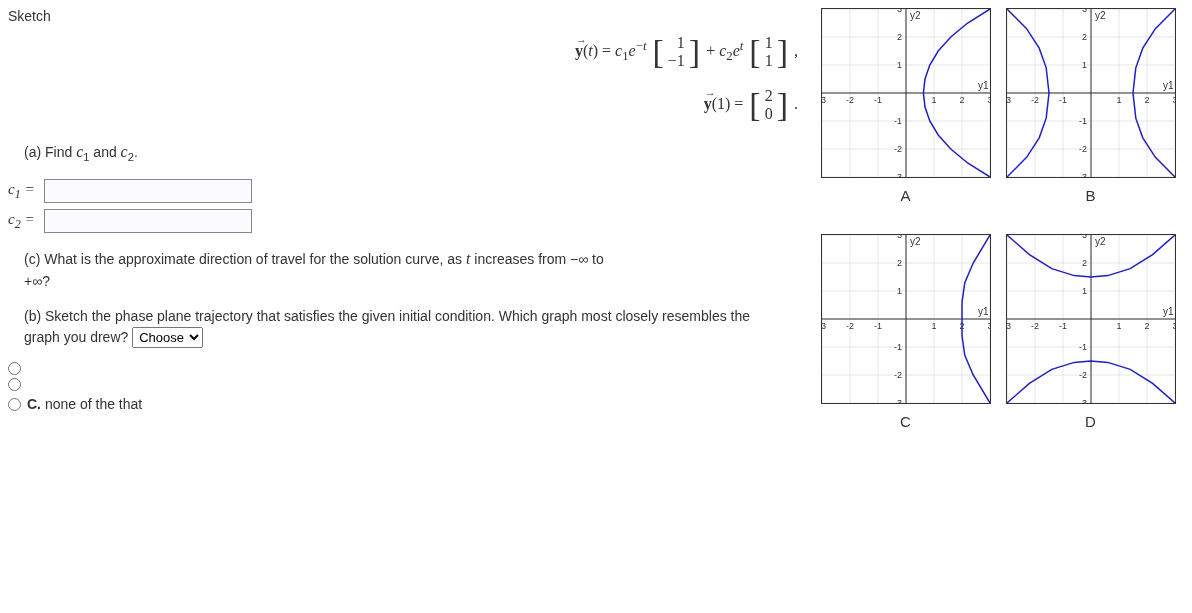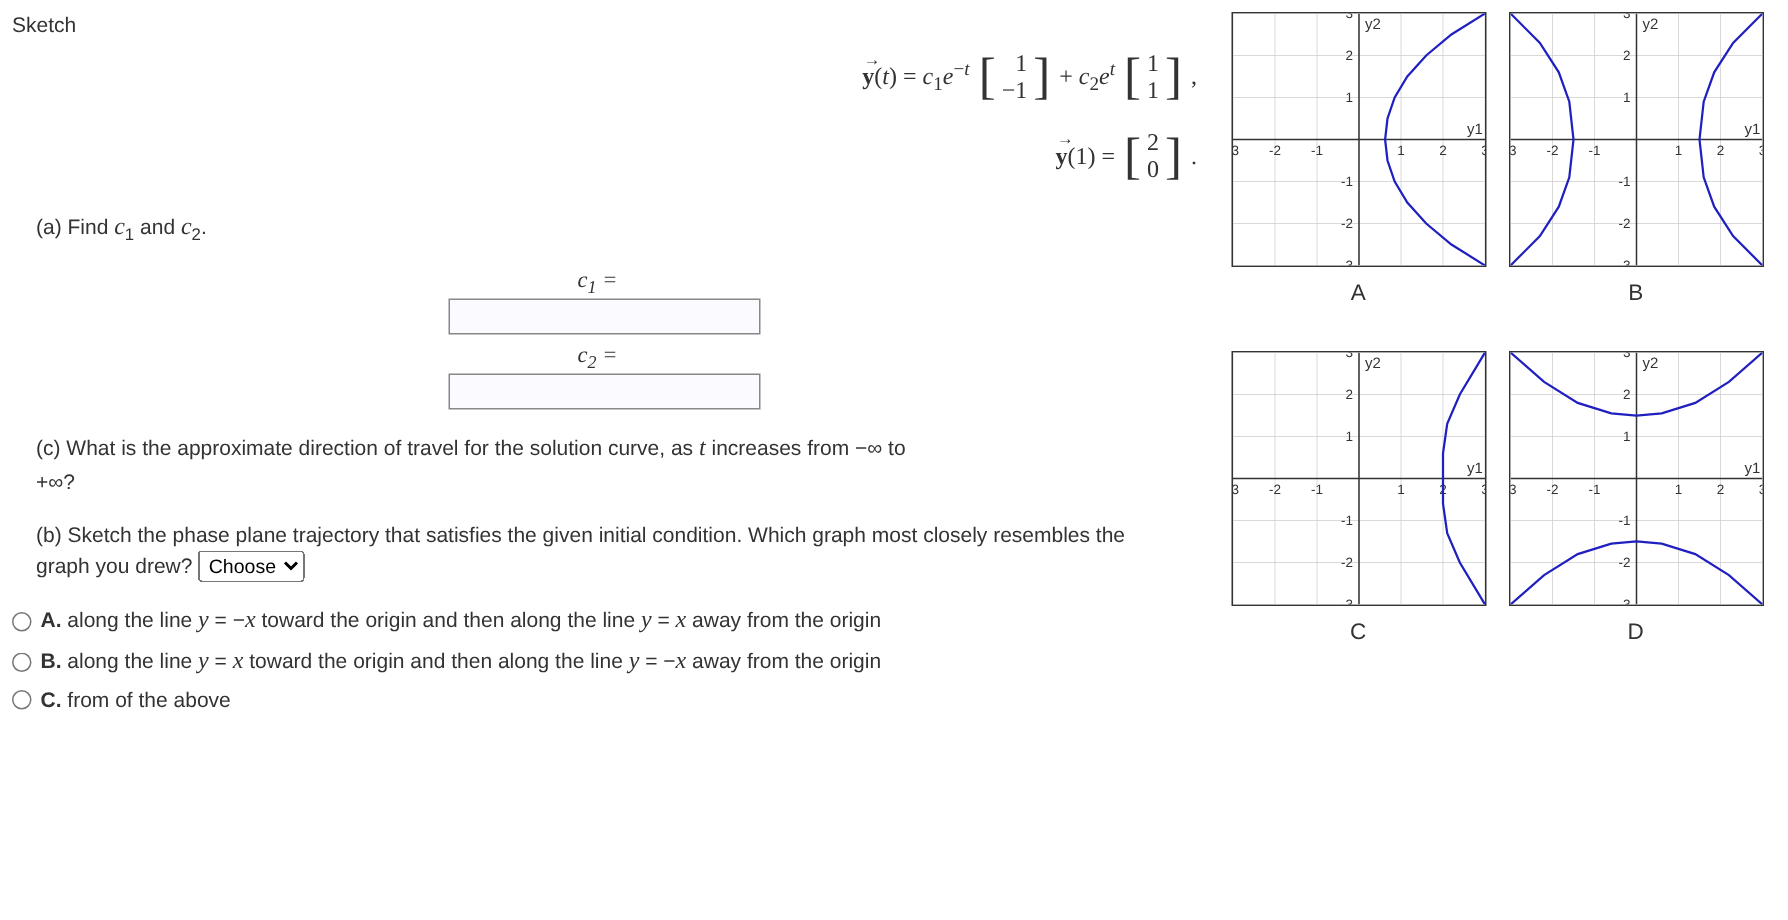--- a/index.html
+++ b/index.html
@@ -54,21 +54,20 @@
   padding: 0 4px;
 }
 .bracket-matrix .lb, .bracket-matrix .rb {
   font-size: 34px;
   line-height: 34px;
 }
 .input-row {
   display: flex;
   align-items: center;
   margin: 6px 0;
-  flex-direction: column;
 }
 .input-row .lbl {
   width: 36px;
   font-style: italic;
   font-family: 'Times New Roman', serif;
   font-size: 15px;
 }
 input[type="text"] {
   width: 200px;
   height: 20px;
@@ -181,29 +180,27 @@
         <option>Choose</option>
         <option>A</option>
         <option>B</option>
         <option>C</option>
         <option>D</option>
       </select>
     </div>
 
     <div class="radio-row">
       <input type="radio" name="dir" style="">
-      <span><b>A.</b> along the line <i class="math">y</i> = −<i class="math">x</i> toward the origin and then along the line <i class="math">y</i> = <i class="math">x</i> away from the origin</span>
     </div>
     <div class="radio-row">
       <input type="radio" name="dir" style="">
-      <span><b>B.</b> along the line <i class="math">y</i> = <i class="math">x</i> toward the origin and then along the line <i class="math">y</i> = −<i class="math">x</i> away from the origin</span>
     </div>
     <div class="radio-row">
       <input type="radio" name="dir" style="">
-      <span><b>C.</b><span> from of the above</span></span>
+      <span><b>C.</b><span> none of the that</span></span>
     </div>
   </div>
 
   <div class="right-col">
     <div class="graph-grid">
       <div class="graph-cell">
         <svg width="168" height="168" viewBox="0 0 168 168">
             <line x1="0" x2="0" y1="0" y2="168" class="grid-line"></line>
             <line y1="168" y2="168" x1="0" x2="168" class="grid-line"></line>
             <line x1="28" x2="28" y1="0" y2="168" class="grid-line"></line>

